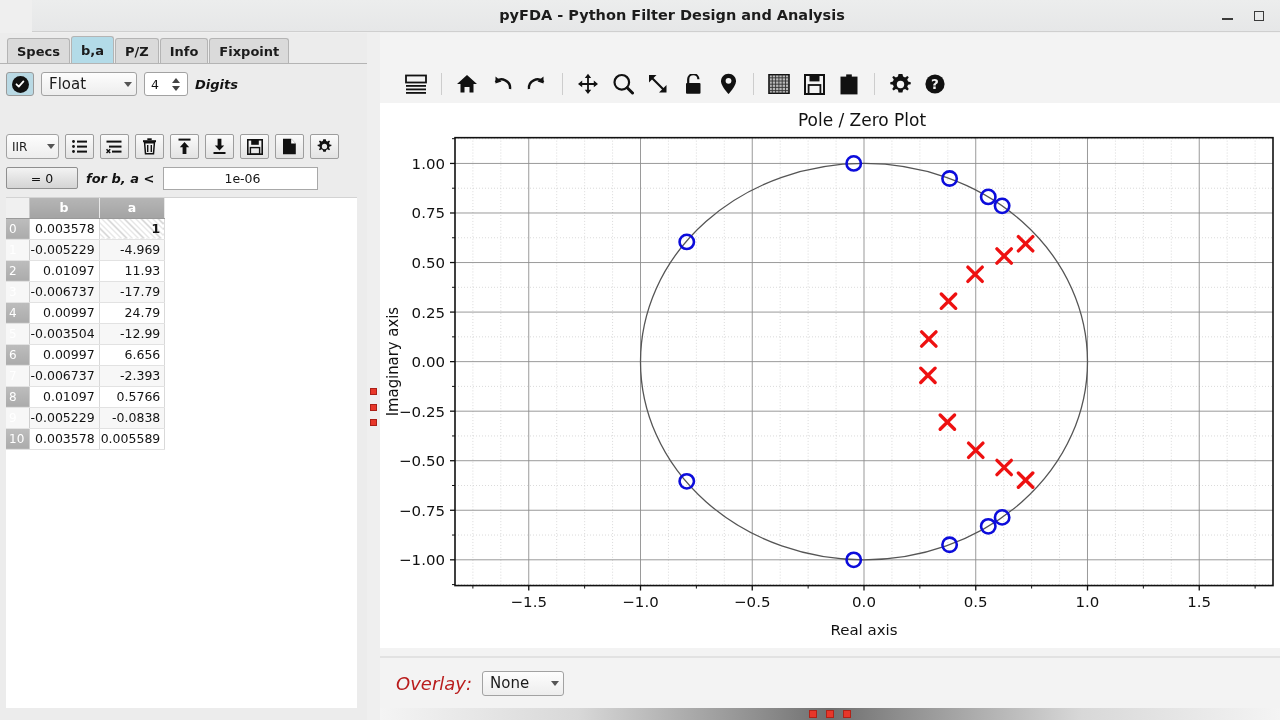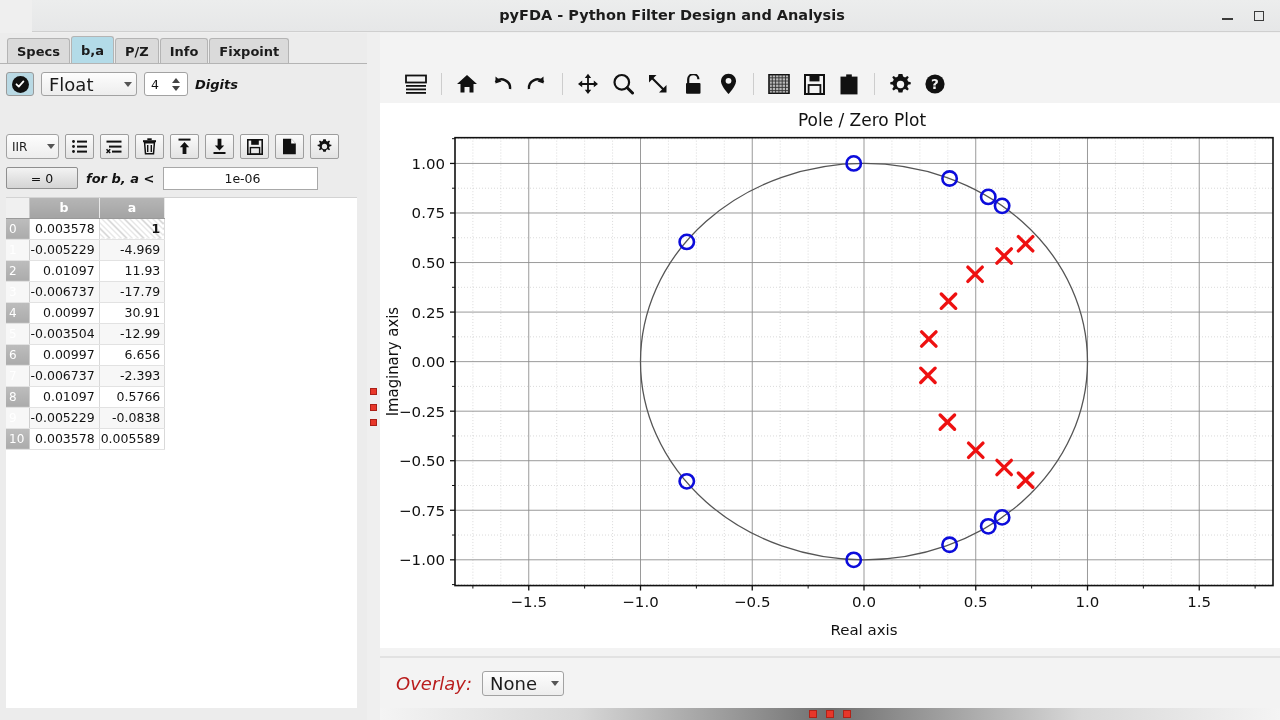--- a/index.html
+++ b/index.html
@@ -69,21 +69,21 @@
   .chk-btn {
     width: 28px; height: 24px; border: 1px solid #9a9a9a; border-radius: 3px;
     background: #b9d9e4; display: flex; align-items: center; justify-content: center;
     cursor: pointer;
   }
   .chk-btn .circ { width:17px; height:17px; border-radius:50%; background:#111; display:flex; align-items:center; justify-content:center; }
   .combo {
     height: 24px; border: 1px solid #a2a2a2; border-radius: 3px;
     background: linear-gradient(#fdfdfd, #ededed);
     display: flex; align-items: center; padding: 0 4px 0 7px;
-    font-size: 18px; color: #1b1b1b; cursor: pointer;
+    font-size: 15px; color: #1b1b1b; cursor: pointer;
     font-family: "DejaVu Sans", sans-serif;
   }
   .combo .cv { flex: 1; }
   .caret { width: 0; height: 0; border-left: 4px solid transparent; border-right: 4px solid transparent; border-top: 5px solid #555; margin-left: 8px; }
   .spin {
     height: 24px; width: 44px; border: 1px solid #a2a2a2; border-radius: 3px; background: #fff;
     display: flex; align-items: center; position: relative;
   }
   .spin .sv { padding-left: 6px; font-size: 12.5px; color: #111; }
   .spin .arrows { position: absolute; right: 3px; top: 1px; bottom: 1px; width: 12px; display: flex; flex-direction: column; justify-content: center; gap: 3px; cursor: pointer; }
@@ -373,21 +373,21 @@
             <td>11.93</td>
           </tr>
           <tr class="odd">
             <td class="idx">3</td>
             <td>-0.006737</td>
             <td>-17.79</td>
           </tr>
           <tr>
             <td class="idx">4</td>
             <td>0.00997</td>
-            <td>30.91</td>
+            <td>24.79</td>
           </tr>
           <tr class="odd">
             <td class="idx">5</td>
             <td>-0.003504</td>
             <td>-12.99</td>
           </tr>
           <tr>
             <td class="idx">6</td>
             <td>0.00997</td>
             <td>6.656</td>

